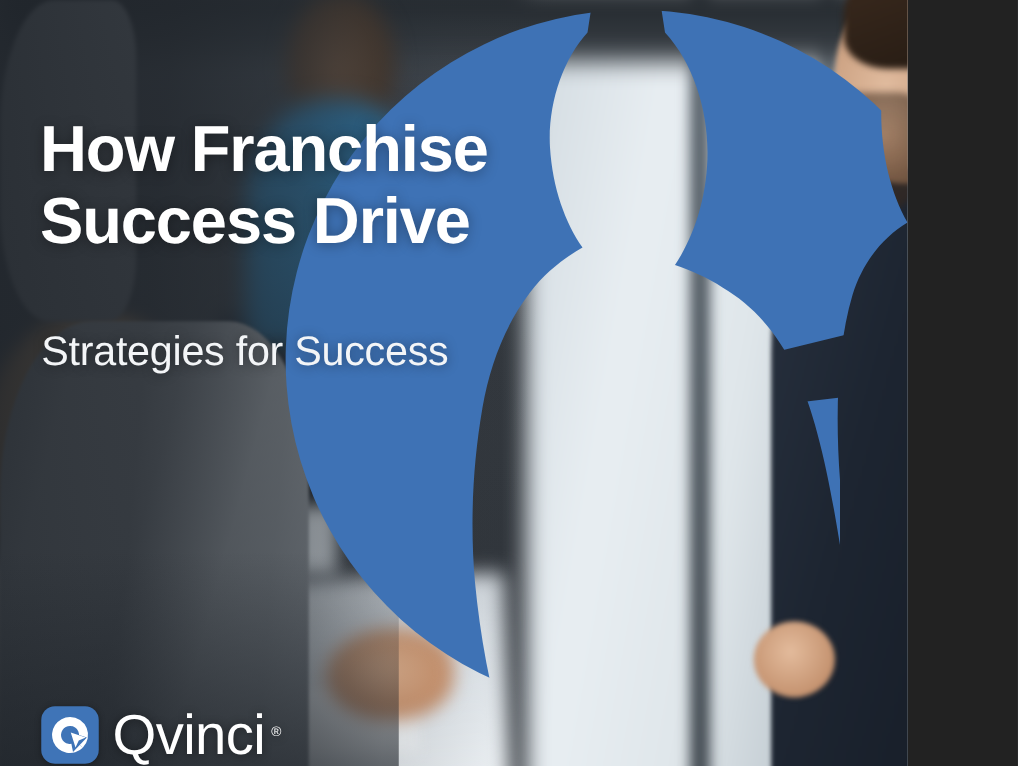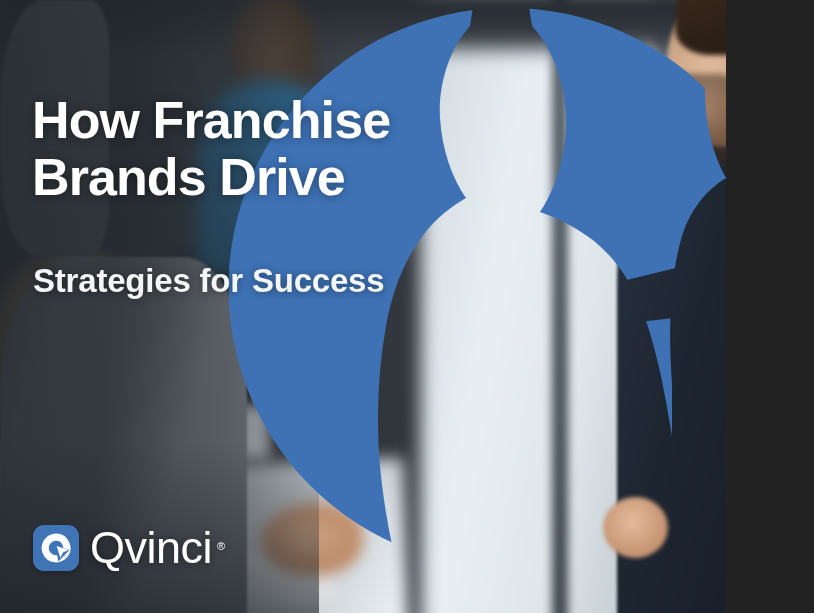--- a/index.html
+++ b/index.html
@@ -201,29 +201,29 @@
     font-weight:bold;
     line-height:57px;
     letter-spacing:-0.9px;
     text-shadow:0 1px 10px rgba(0,0,0,.38);
   }
   .subhead{
     position:absolute;
     left:33px; top:262px;
     color:#f3f5f7;
     font-size:33px;
-    font-weight:700;
+    font-weight:400;
     letter-spacing:-0.2px;
     text-shadow:0 1px 9px rgba(0,0,0,.42);
   }
 
   
   .logo{
     position:absolute;
-    left:33px; top:525px;
+    left:33px; top:565px;
     display:flex; align-items:center; gap:11px;
   }
   .logo-mark{
     width:46px; height:46px;
     background:#3f74b7;
     border-radius:11px;
     display:flex; align-items:center; justify-content:center;
     box-shadow:0 1px 5px rgba(0,0,0,.3);
   }
   .logo-word{
@@ -335,21 +335,21 @@
     <g clip-path="url(#frontBand)">
       <path d="M 512 308
                L 784.6 241.3
                A 280 280 0 1 0 684.6 505.5
                Z" fill="#3e72b5" opacity="0"></path>
     </g>
   </svg>
 
   <div class="headline">
     <div>How Franchise</div>
-    <div>Brands Drive</div>
+    <div>Success Drive</div>
   </div>
 
   <div class="subhead">Strategies for Success</div>
 
   <div class="logo">
     <div class="logo-mark">
       <svg width="34" height="34" viewBox="0 0 34 34">
 
         <path d="M17 2.6
                  A 14.4 14.4 0 1 0 27.2 27.2

